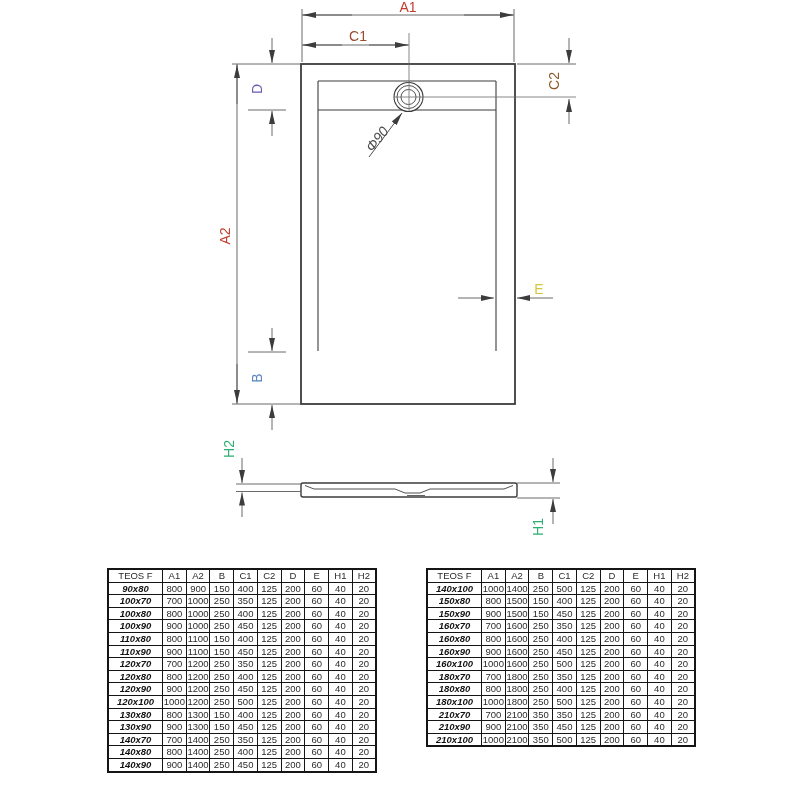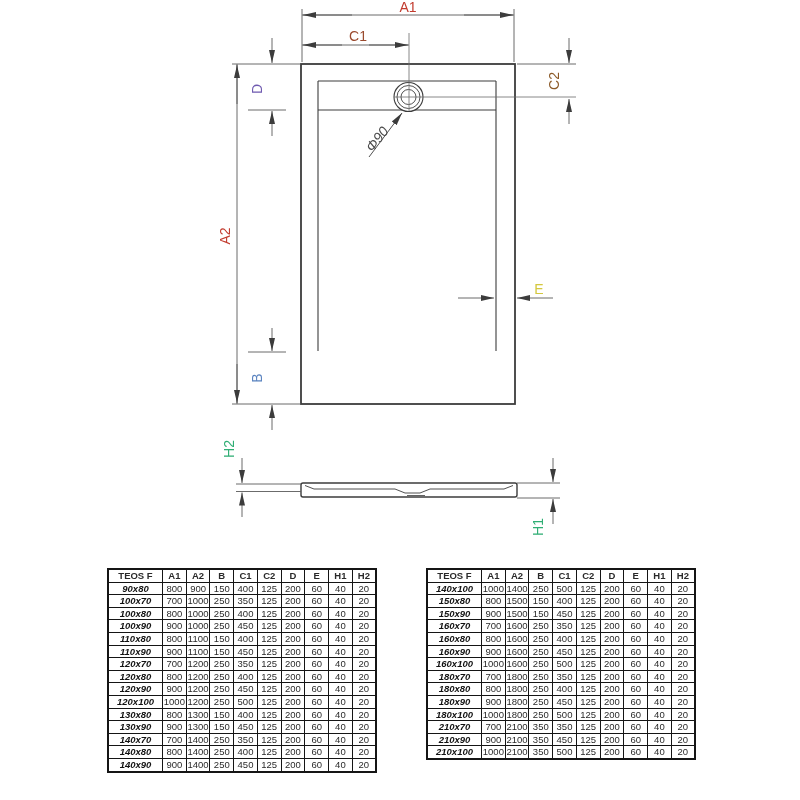--- a/index.html
+++ b/index.html
@@ -11,21 +11,21 @@
   .dim-table{
     position:absolute;border-collapse:collapse;table-layout:fixed;width:270px;
     font-family:"Liberation Sans", sans-serif;font-size:9.5px;background:#fff;
     border:2.5px solid #151515;
   }
   .dim-table th,.dim-table td{
     border:1.6px solid #151515;text-align:center;vertical-align:middle;
     padding:0;height:11.6px;line-height:11.6px;color:#2a2a2a;background:#fff;
     white-space:nowrap;overflow:hidden;
   }
-  .dim-table th{font-weight:bold;}
+  .dim-table th{font-weight:normal;}
   .dim-table th:first-child,.dim-table td:first-child{width:53px;}
   .dim-table td.size-cell{font-weight:bold;color:#111;font-style:italic;}
   #table-left{left:107px;top:568px;}
   #table-right{left:426px;top:568px;}
   .hc-k{color:#111;}
   .hc-red{color:#c23b2e;}
   .hc-blue{color:#5b84c0;}
   .hc-rust{color:#9a4a2e;}
   .hc-brown{color:#8c5a28;}
   .hc-purple{color:#6f5ab0;}
@@ -451,32 +451,20 @@
         <td>1800</td>
         <td>250</td>
         <td>400</td>
         <td>125</td>
         <td>200</td>
         <td>60</td>
         <td>40</td>
         <td>20</td>
       </tr>
       <tr>
-        <td class="size-cell">180x90</td>
-        <td>900</td>
-        <td>1800</td>
-        <td>250</td>
-        <td>450</td>
-        <td>125</td>
-        <td>200</td>
-        <td>60</td>
-        <td>40</td>
-        <td>20</td>
-      </tr>
-      <tr>
         <td class="size-cell">180x100</td>
         <td>1000</td>
         <td>1800</td>
         <td>250</td>
         <td>500</td>
         <td>125</td>
         <td>200</td>
         <td>60</td>
         <td>40</td>
         <td>20</td>

